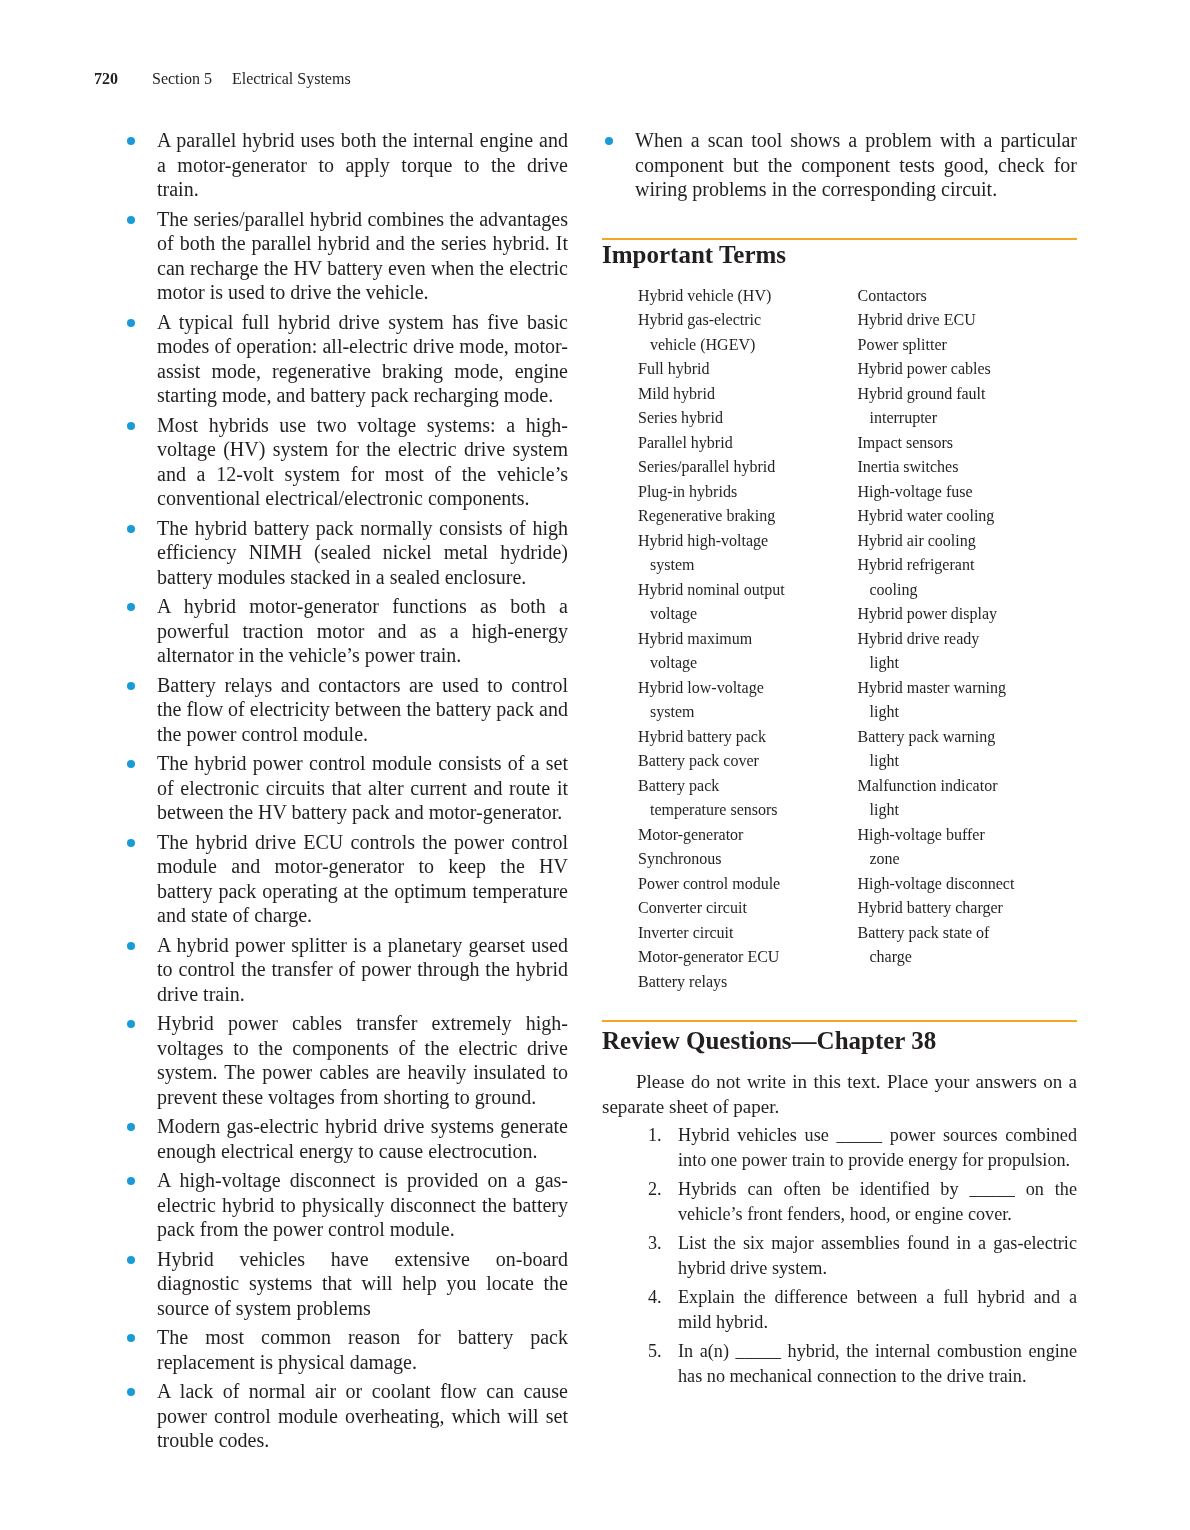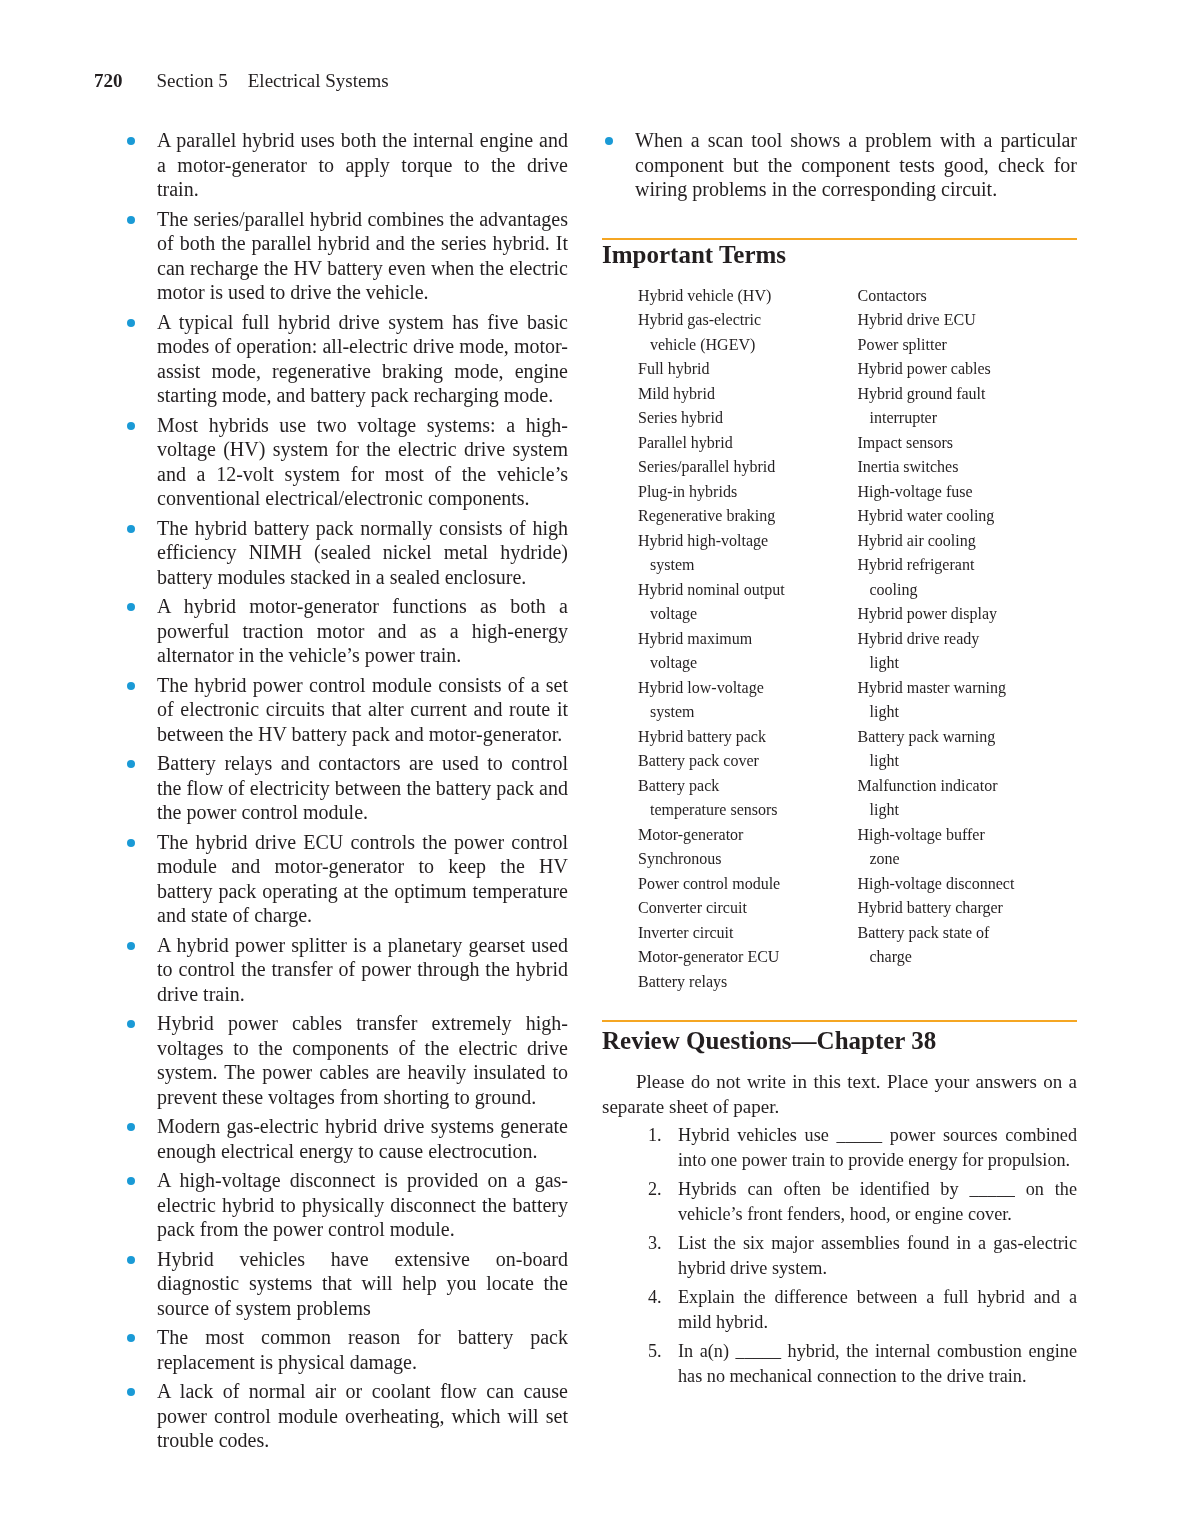--- a/index.html
+++ b/index.html
@@ -1,18 +1,18 @@
 <!DOCTYPE html>
 <html><head>
 <meta charset="utf-8">
 <style>
   html, body { margin:0; padding:0; background:#ffffff; }
   body { width:1190px; height:1530px; position:relative; overflow:hidden;
          font-family:"Liberation Serif", "DejaVu Serif", serif; color:#231f20; }
-  .header { position:absolute; left:94px; top:70px; font-size:19px; }
+  .header { position:absolute; left:94px; top:70px; font-size:16px; }
   .header .pnum { font-weight:bold; margin-right:34px; }
   .header .sec { margin-right:20px; }
   .col-left { position:absolute; left:124px; top:128px; width:444px; }
   .col-right { position:absolute; left:602px; top:128px; width:475px; }
   ul.bullets { list-style:none; margin:0; padding:0; }
   ul.bullets li { position:relative; padding-left:33px; font-size:20px; line-height:24.5px;
                   text-align:justify; margin-bottom:5px; }
   ul.bullets li .dot { position:absolute; left:3px; top:9px; width:8px; height:8px; border-radius:50%;
                        background:#1a9ad6; }
   .rule { height:2px; background:#f5a623; margin:0; }
@@ -33,22 +33,22 @@
 </div>
 
 <div class="col-left">
   <ul class="bullets" id="left-bullets">
       <li><span class="dot"></span><span>A parallel hybrid uses both the internal engine and a motor-generator to apply torque to the drive train.</span></li>
       <li><span class="dot"></span><span>The series/parallel hybrid combines the advantages of both the parallel hybrid and the series hybrid. It can recharge the HV battery even when the electric motor is used to drive the vehicle.</span></li>
       <li><span class="dot"></span><span>A typical full hybrid drive system has five basic modes of operation: all-electric drive mode, motor-assist mode, regenerative braking mode, engine starting mode, and battery pack recharging mode.</span></li>
       <li><span class="dot"></span><span>Most hybrids use two voltage systems: a high-voltage (HV) system for the electric drive system and a 12-volt system for most of the vehicle’s conventional electrical/electronic components.</span></li>
       <li><span class="dot"></span><span>The hybrid battery pack normally consists of high efficiency NIMH (sealed nickel metal hydride) battery modules stacked in a sealed enclosure.</span></li>
       <li><span class="dot"></span><span>A hybrid motor-generator functions as both a powerful traction motor and as a high-energy alternator in the vehicle’s power train.</span></li>
+      <li><span class="dot"></span><span>Battery relays and contactors are used to control the flow of electricity between the battery pack and the power control module.</span></li>
       <li><span class="dot"></span><span>The hybrid power control module consists of a set of electronic circuits that alter current and route it between the HV battery pack and motor-generator.</span></li>
-      <li><span class="dot"></span><span>Battery relays and contactors are used to control the flow of electricity between the battery pack and the power control module.</span></li>
       <li><span class="dot"></span><span>The hybrid drive ECU controls the power control module and motor-generator to keep the HV battery pack operating at the optimum temperature and state of charge.</span></li>
       <li><span class="dot"></span><span>A hybrid power splitter is a planetary gearset used to control the transfer of power through the hybrid drive train.</span></li>
       <li><span class="dot"></span><span>Hybrid power cables transfer extremely high-voltages to the components of the electric drive system. The power cables are heavily insulated to prevent these voltages from shorting to ground.</span></li>
       <li><span class="dot"></span><span>Modern gas-electric hybrid drive systems generate enough electrical energy to cause electrocution.</span></li>
       <li><span class="dot"></span><span>A high-voltage disconnect is provided on a gas-electric hybrid to physically disconnect the battery pack from the power control module.</span></li>
       <li><span class="dot"></span><span>Hybrid vehicles have extensive on-board diagnostic systems that will help you locate the source of system problems</span></li>
       <li><span class="dot"></span><span>The most common reason for battery pack replacement is physical damage.</span></li>
       <li><span class="dot"></span><span>A lack of normal air or coolant flow can cause power control module overheating, which will set trouble codes.</span></li>
     </ul>
 </div>

